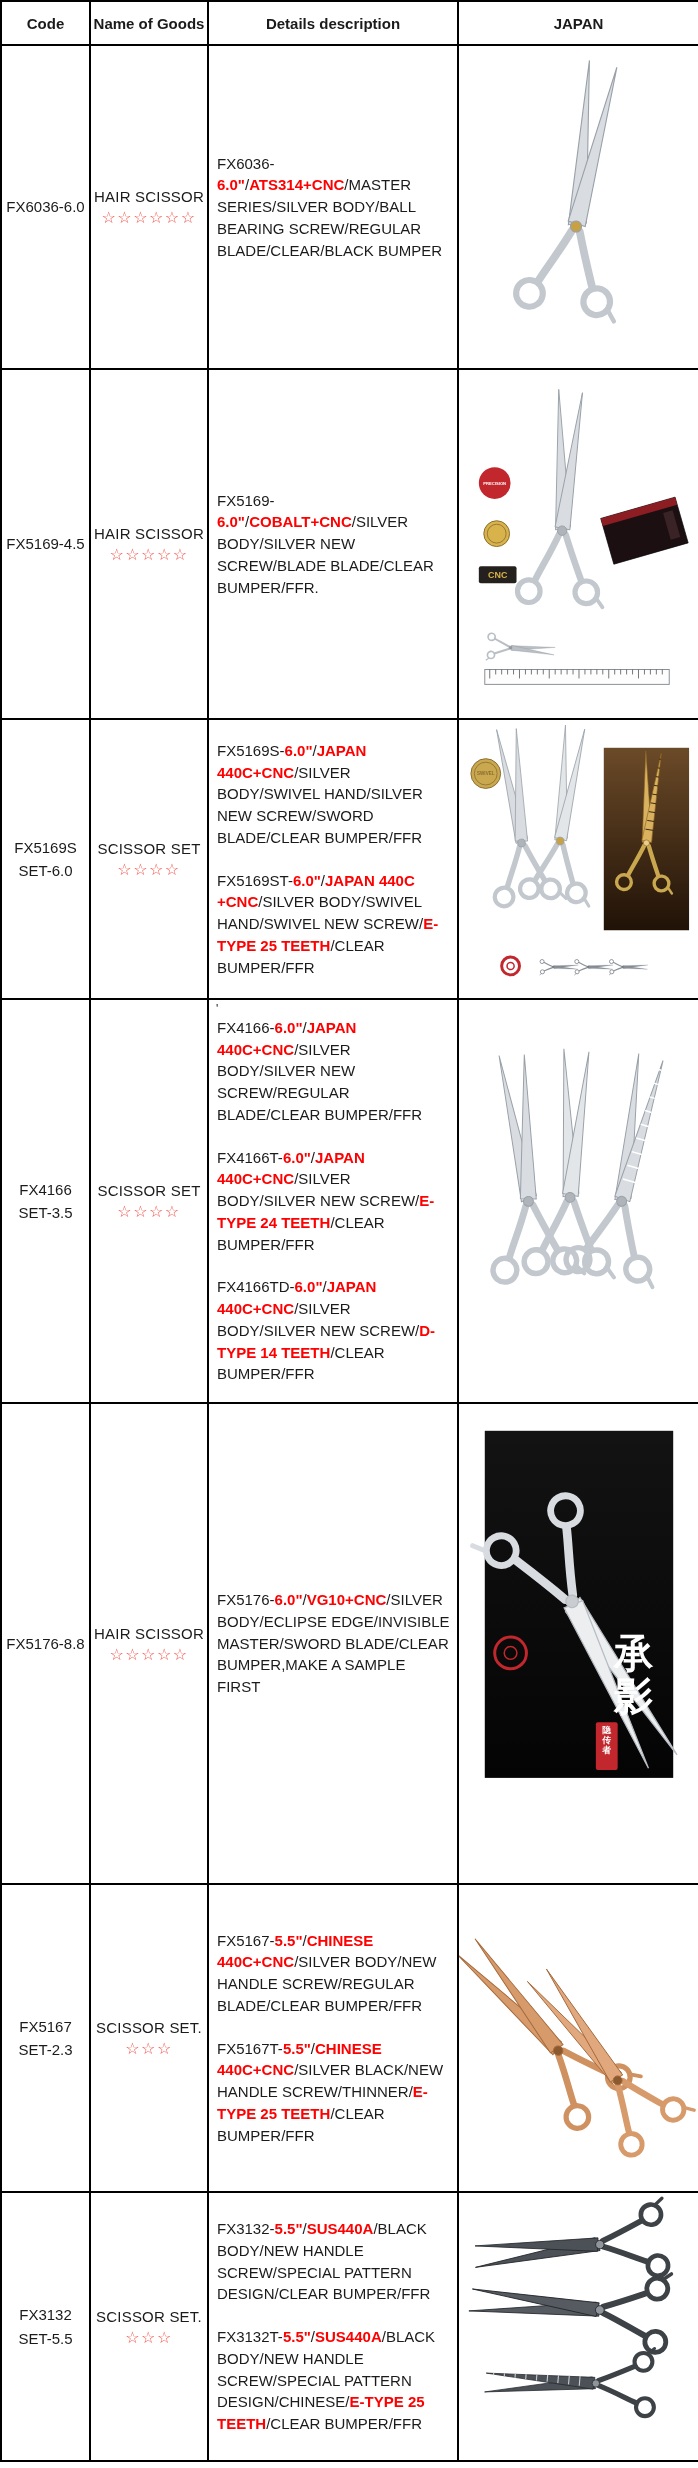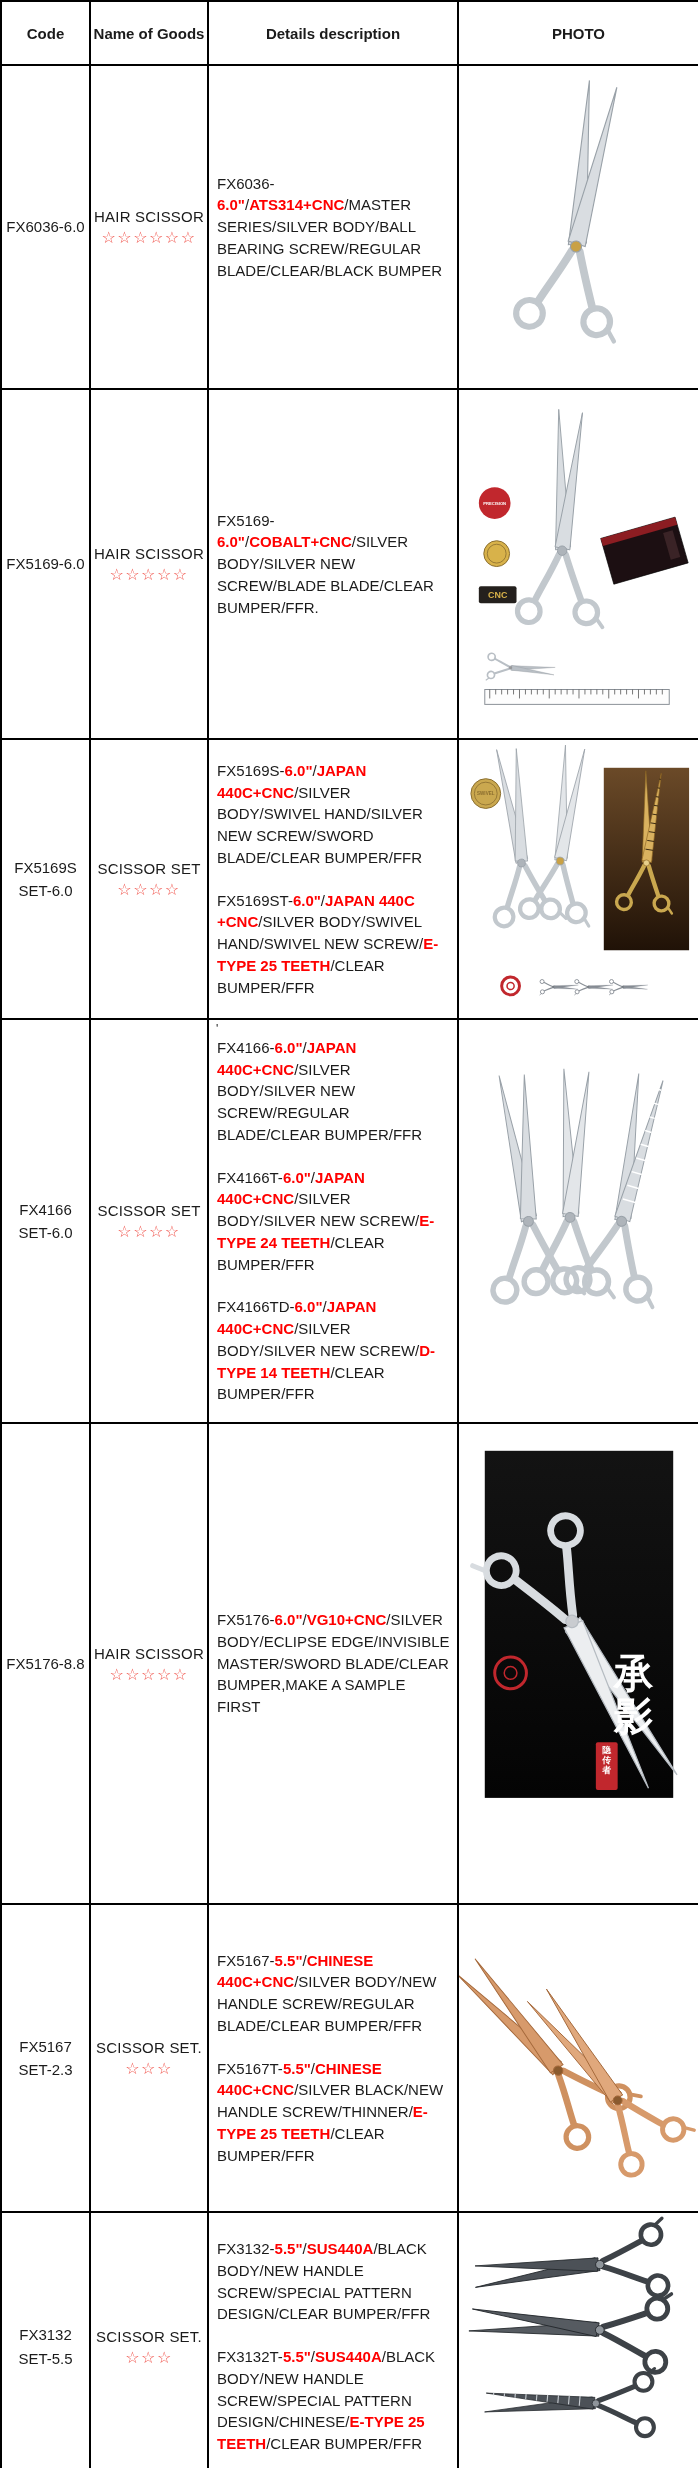--- a/index.html
+++ b/index.html
@@ -26,25 +26,25 @@
 <body>
 
 <table class="catalog">
   <colgroup>
     <col style="width:89px">
       <col style="width:118px">
       <col style="width:250px">
       <col style="width:241px">
   </colgroup>
   <tbody>
-      <tr style="height:64px">
+      <tr style="height:44px">
     <th>Code</th>
     <th>Name of Goods</th>
     <th>Details description</th>
-    <th>PHOTO</th>
+    <th>JAPAN</th>
   </tr>
 
   <tr style="height:324px">
     <td class="code">
           <div>FX6036-6.0</div>
         </td>
     <td class="namecell">
       <div class="gname">HAIR SCISSOR</div>
       <div class="stars">☆☆☆☆☆☆</div>
     </td>
@@ -64,21 +64,21 @@
               <polygon points="-1,-150 9,-4 -7,-1" transform="rotate(-4)" fill="#d9dde1" stroke="#99a1a8" stroke-width="1"></polygon>
               <polygon points="1,-148 8,-2 -8,-3" transform="rotate(5)" fill="#d9dde1" stroke="#99a1a8" stroke-width="1"></polygon>
               <circle cx="0" cy="0" r="5" fill="#c9a145" stroke="#99a1a8" stroke-width="1"></circle>
             </g>
           </svg>
     </td>
   </tr>
 
   <tr style="height:350px">
     <td class="code">
-          <div>FX5169-6.0</div>
+          <div>FX5169-4.5</div>
         </td>
     <td class="namecell">
       <div class="gname">HAIR SCISSOR</div>
       <div class="stars">☆☆☆☆☆</div>
     </td>
     <td class="details">
       <div>
             <p><span>FX5169-</span><span class="rd">6.0"</span><span>/</span><span class="rd">COBALT+CNC</span><span>/SILVER BODY/SILVER NEW SCREW/BLADE BLADE/CLEAR BUMPER/FFR.</span></p>
           </div>
     </td>
@@ -246,21 +246,21 @@
               <polygon points="-1,-150 9,-4 -7,-1" transform="rotate(-4)" fill="#8a9097" stroke="#6d737a" stroke-width="1"></polygon>
               <polygon points="1,-148 8,-2 -8,-3" transform="rotate(5)" fill="#8a9097" stroke="#6d737a" stroke-width="1"></polygon>
               <circle cx="0" cy="0" r="5" fill="#6d737a" stroke="#6d737a" stroke-width="1"></circle>
             </g>
           </svg>
     </td>
   </tr>
 
   <tr style="height:404px">
     <td class="code">
-          <div>FX4166 SET-6.0</div>
+          <div>FX4166 SET-3.5</div>
         </td>
     <td class="namecell">
       <div class="gname">SCISSOR SET</div>
       <div class="stars">☆☆☆☆</div>
     </td>
     <td class="details">
       <span class="note-mark">'</span>
       <div>
             <p><span>FX4166-</span><span class="rd">6.0"</span><span>/</span><span class="rd">JAPAN 440C+CNC</span><span>/SILVER BODY/SILVER NEW SCREW/REGULAR BLADE/CLEAR BUMPER/FFR</span></p>
             <p><span>FX4166T-</span><span class="rd">6.0"</span><span>/</span><span class="rd">JAPAN 440C+CNC</span><span>/SILVER BODY/SILVER NEW SCREW/</span><span class="rd">E-TYPE 24 TEETH</span><span>/CLEAR BUMPER/FFR</span></p>

